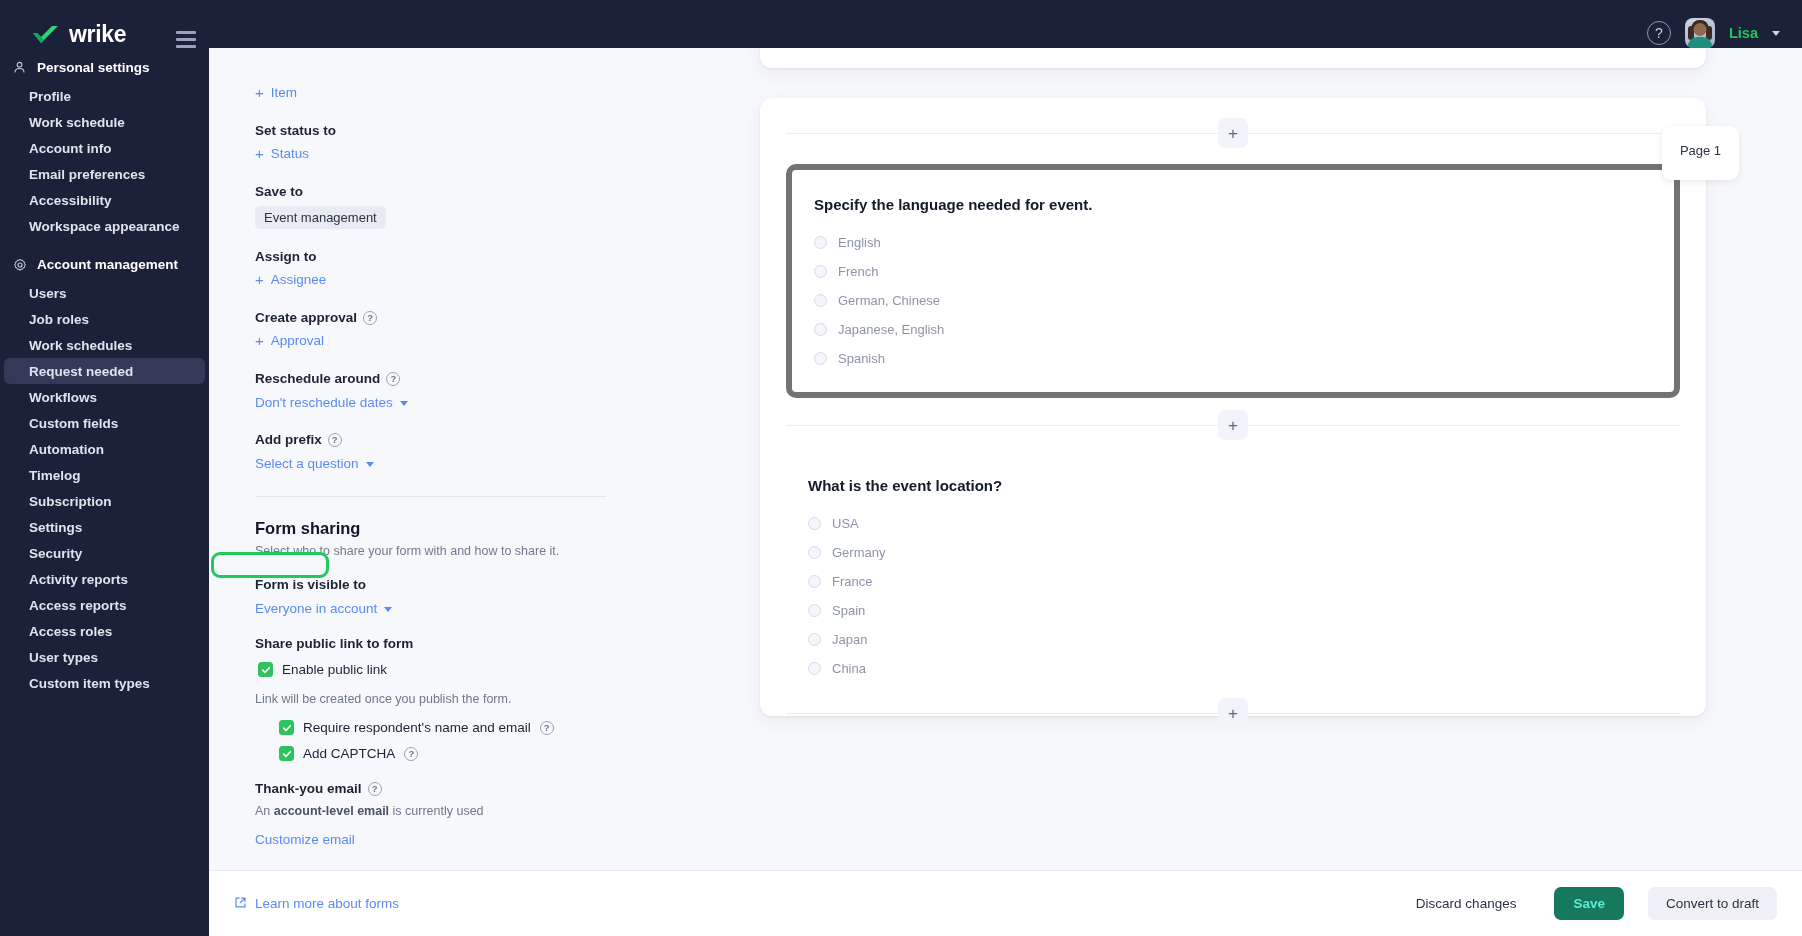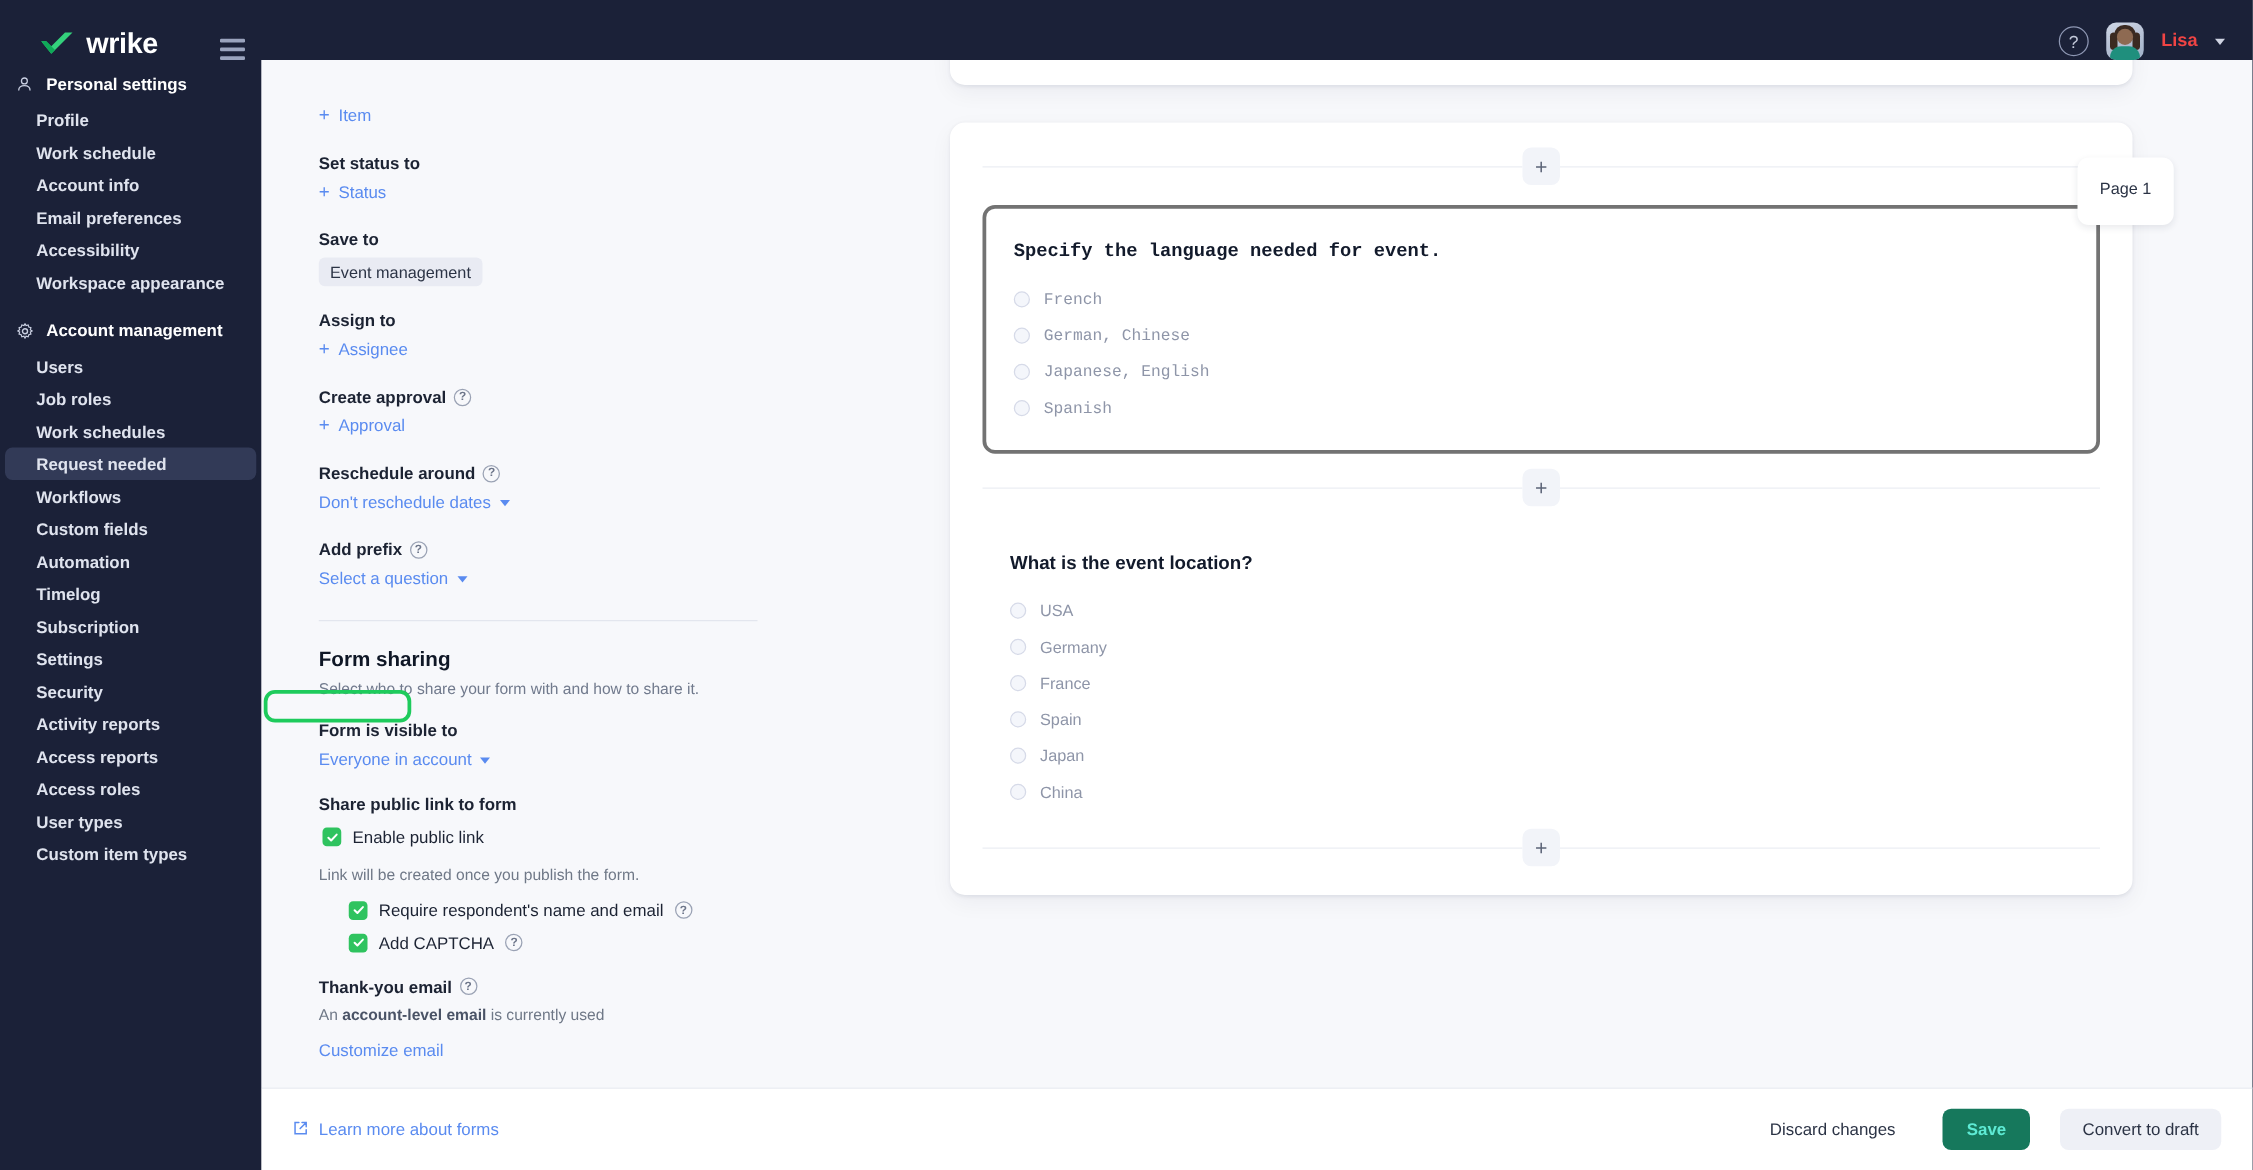--- a/index.html
+++ b/index.html
@@ -31,21 +31,21 @@
   .avatar {
     width: 30px; height: 30px; border-radius: 8px; overflow: hidden;
     background: linear-gradient(160deg,#cfd7e6 0%,#b8c2d6 45%,#9fb0c7 100%);
     position: relative; cursor: pointer; flex: 0 0 30px;
   }
   .avatar .face { position:absolute; left:50%; top:5px; transform:translateX(-50%); width:13px; height:13px; border-radius:50%; background:#8e6a52; }
   .avatar .hair { position:absolute; left:50%; top:2px; transform:translateX(-50%); width:17px; height:12px; border-radius:9px 9px 5px 5px; background:#3b2a21; }
   .avatar .hair2 { position:absolute; left:3px; top:8px; width:6px; height:14px; border-radius:4px; background:#3b2a21; }
   .avatar .hair3 { position:absolute; right:3px; top:8px; width:6px; height:14px; border-radius:4px; background:#3b2a21; }
   .avatar .body { position:absolute; left:50%; bottom:0; transform:translateX(-50%); width:24px; height:11px; border-radius:9px 9px 0 0; background:#1f8f7d; }
-  .user-name { color: #ef4444; font-size: 14.5px; font-weight: 600; }
+  .user-name { color: #22c55e; font-size: 14.5px; font-weight: 600; }
   .caret { width:0;height:0;border-left:4.5px solid transparent;border-right:4.5px solid transparent;border-top:5px solid #cfd4e2; }
 
   
   .body-row { flex: 1; display: flex; min-height: 0; position: relative; }
 
   
   .sidebar {
     width: 209px; flex: 0 0 209px; background: #1b2138; padding-top: 6px;
     position: relative; z-index: 30;
   }
@@ -135,21 +135,21 @@
     box-shadow: 0 2px 6px rgba(20,28,50,.09); z-index: 5;
   }
   .addrow { display: flex; align-items: center; height: 34px; }
   .addrow .ln { flex: 1; height: 1px; background: #eceef4; }
   .addplus {
     width: 30px; height: 30px; border-radius: 7px; background: #f2f4f9;
     display: flex; align-items: center; justify-content: center;
     color: #5e6679; font-size: 17px; font-weight: 300; cursor: pointer; line-height: 1;
   }
   .qblock {
-    border: 3px solid #737373; border-radius: 10px; padding: 26px 0 26px 0; font-family: Liberation Mono, monospace;
+    border: 6px solid #737373; border-radius: 10px; padding: 26px 0 26px 0;
   }
   .qtitle { font-size: 15px; font-weight: 700; color: #121a2b; padding-left: 22px; }
   .opt { display: flex; align-items: center; gap: 11px; padding-left: 22px; margin-top: 14px; }
   .radio { width: 13px; height: 13px; border-radius: 50%; border: 1.3px solid #d6dae8; background:#f4f6fb; flex: 0 0 13px; }
   .opt-lbl { font-size: 13px; color: #8e95a8; }
 
   
   .bottombar {
     height: 66px; flex: 0 0 66px; background: #fff; border-top: 1px solid #e7eaf1;
     display: flex; align-items: center; padding: 0 25px 0 25px; position: relative; z-index: 20;
@@ -446,20 +446,24 @@
                 <span class="ln"></span>
               </div>
 
               <div style="height:14px"></div>
 
               <div class="qblock">
                 <div class="qtitle">Specify the language needed for event.</div>
                 <div style="height:8px"></div>
                 <div class="opt">
                     <span class="radio"></span>
+                    <span class="opt-lbl">English</span>
+                  </div>
+                <div class="opt">
+                    <span class="radio"></span>
                     <span class="opt-lbl">French</span>
                   </div>
                 <div class="opt">
                     <span class="radio"></span>
                     <span class="opt-lbl">German, Chinese</span>
                   </div>
                 <div class="opt">
                     <span class="radio"></span>
                     <span class="opt-lbl">Japanese, English</span>
                   </div>

